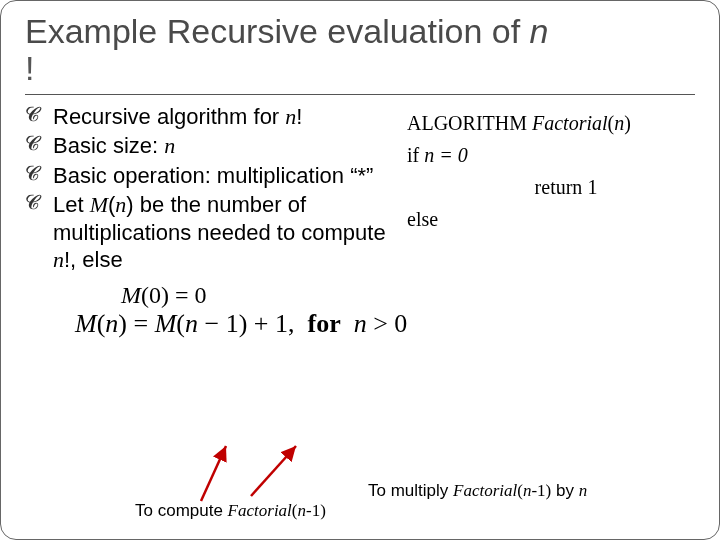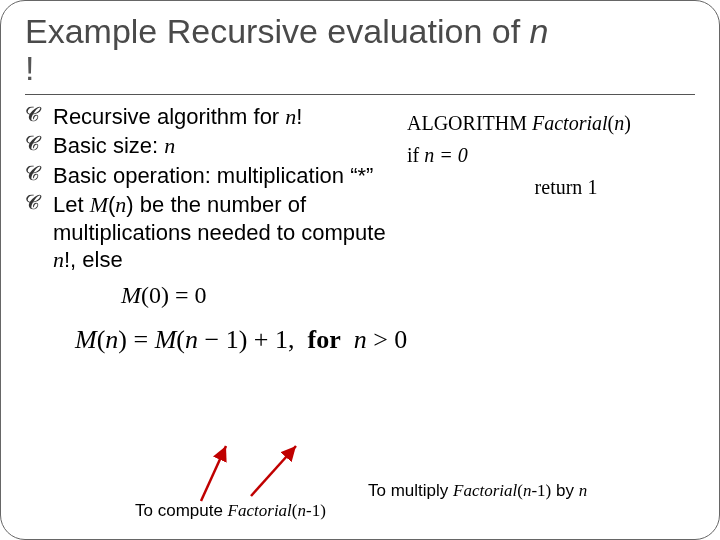--- a/index.html
+++ b/index.html
@@ -9,21 +9,21 @@
     height: 540px;
     background: #fff;
     font-family: Arial, Helvetica, sans-serif;
     color: #000;
   }
   .slide {
     box-sizing: border-box;
     width: 720px;
     height: 540px;
     border: 1px solid #666;
-    border-radius: 25px;
+    border-radius: 16px;
     position: relative;
     padding: 8px 24px 12px 24px;
     overflow: hidden;
   }
   .title {
     font-size: 34px;
     line-height: 1.1;
     color: #4a4a4a;
     margin: 4px 0 4px 0;
   }
@@ -73,21 +73,20 @@
   .mathblock {
     font-family: "Times New Roman", serif;
     font-size: 24px;
     text-align: left;
     margin-left: 96px;
     margin-top: 6px;
   }
   .mathrow2 {
     font-family: "Times New Roman", serif;
     font-size: 26px;
-    margin-top: 16px;
     margin-left: 50px;
     position: relative;
   }
 
   
   .arrow-svg {
     position: absolute;
     left: 0;
     top: 0;
     width: 720px;
@@ -145,20 +144,21 @@
           <span>Let </span><span class="it">M</span><span>(</span><span class="it">n</span><span>) be the number of multiplications needed to compute </span><span class="it">n</span><span>!, else</span>
         </div>
       </div>
 
     </div>
 
     <div class="rightcol alg">
       <div class="line"><span class="kw">ALGORITHM</span> <span class="it">Factorial</span>(<span class="it">n</span>)</div>
       <div class="line"><span class="kw">if</span> <span class="it"><span class="it">n</span> = 0</span></div>
       <div class="line indent1"><span class="kw">return</span> <span>1</span></div>
+      <div class="line"><span class="kw">else</span></div>
     </div>
   </div>
 
   <div class="mathblock">
     <span class="serif"><span class="it">M</span>(0) = 0</span>
   </div>
 
   <div class="mathrow2">
     <span class="serif"><span class="it">M</span>(<span class="it">n</span>) = <span class="it">M</span>(<span class="it">n</span> − 1) + 1, &nbsp;<b>for</b>&nbsp; <span class="it">n</span> &gt; 0</span>
   </div>

